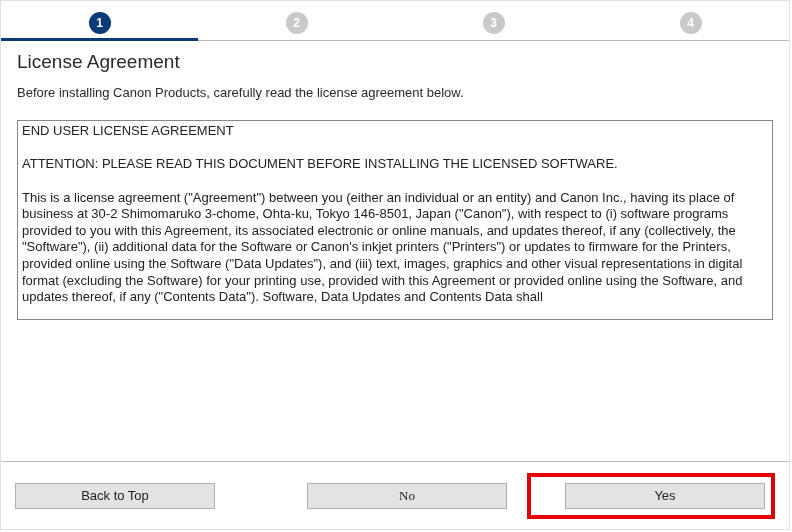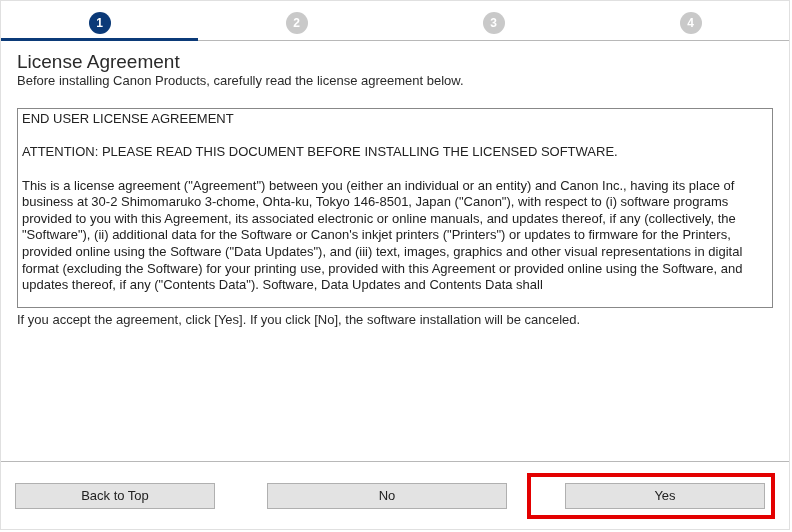--- a/index.html
+++ b/index.html
@@ -62,21 +62,21 @@
   .content {
     flex: 1;
     padding: 10px 16px 8px 16px;
     display: flex;
     flex-direction: column;
   }
   .title {
     font-size: 19px;
     font-weight: normal;
     color: #2a2a2a;
-    margin-bottom: 0;
+    margin-bottom: 12px;
   }
   .subtitle {
     font-size: 13px;
     color: #2a2a2a;
     margin-bottom: 20px;
   }
   .license-box {
     width: 100%;
     height: 200px;
     border: 1px solid #888;
@@ -111,21 +111,21 @@
     font-size: 13px;
     color: #222;
     cursor: pointer;
     display: flex;
     align-items: center;
     justify-content: center;
     text-align: right;
   }
   .btn-back { width: 200px; }
   .spacer { flex: 1; }
-  .btn-no { width: 240px; margin-right: 10px; }
+  .btn-no { width: 200px; margin-right: 10px; font-family: Liberation Serif, serif; }
   .yes-wrap {
     border: 4px solid #e30000;
     padding: 6px;
   }
   .btn-yes { width: 200px; margin-left: 28px; }
 </style>
 </head>
 <body>
 
 <div class="wizard">
@@ -149,21 +149,20 @@
   <div class="content">
     <div class="title">License Agreement</div>
     <div class="subtitle">Before installing Canon Products, carefully read the license agreement below.</div>
 
     <textarea class="license-box" readonly="" style="">END USER LICENSE AGREEMENT
 
 ATTENTION: PLEASE READ THIS DOCUMENT BEFORE INSTALLING THE LICENSED SOFTWARE.
 
 This is a license agreement ("Agreement") between you (either an individual or an entity) and Canon Inc., having its place of business at 30-2 Shimomaruko 3-chome, Ohta-ku, Tokyo 146-8501, Japan ("Canon"), with respect to (i) software programs provided to you with this Agreement, its associated electronic or online manuals, and updates thereof, if any (collectively, the "Software"), (ii) additional data for the Software or Canon's inkjet printers ("Printers") or updates to firmware for the Printers, provided online using the Software ("Data Updates"), and (iii) text, images, graphics and other visual representations in digital format (excluding the Software) for your printing use, provided with this Agreement or provided online using the Software, and updates thereof, if any ("Contents Data"). Software, Data Updates and Contents Data shall</textarea>
 
-    <div class="accept-note">If you accept the agreement, click [Yes]. If you click [No], the software installation will be canceled.</div>
   </div>
 
   <div class="footer">
     <button class="btn btn-back">Back to Top</button>
     <div class="spacer"></div>
     <button class="btn btn-no">No</button>
     <div class="yes-wrap">
       <button class="btn btn-yes">Yes</button>
     </div>
   </div>

